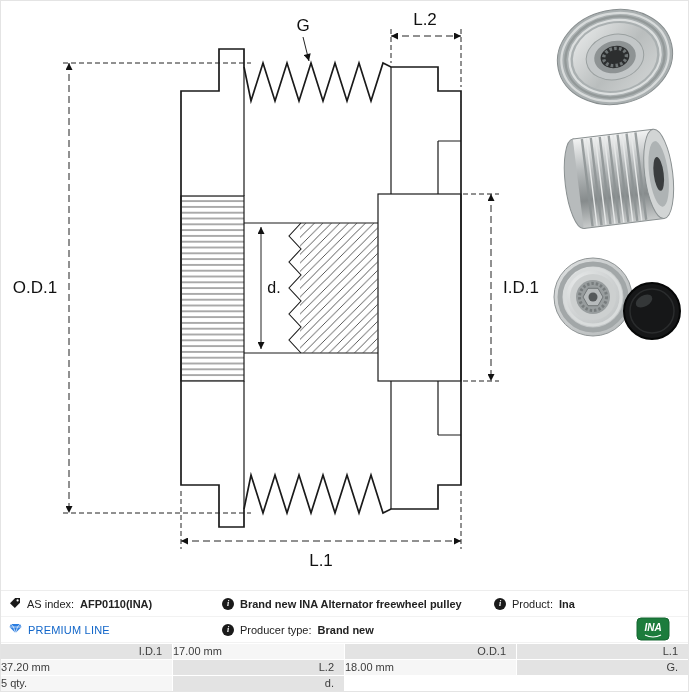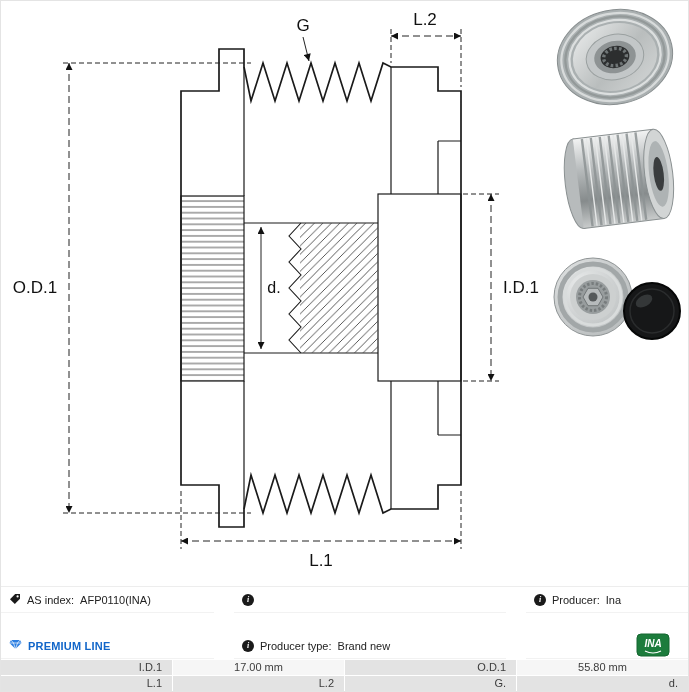--- a/index.html
+++ b/index.html
@@ -6,34 +6,34 @@
   html,body { background:#fff; }
   body { font-family:"Liberation Sans", sans-serif; }
   .screen { position:relative; width:689px; height:692px; background:#fff; border:1px solid #e4e4e4; overflow:hidden; }
 
   .drawing { position:absolute; top:0; left:0; width:548px; height:580px; }
 
   .photos { position:absolute; top:2px; right:2px; width:137px; display:flex; flex-direction:column; gap:6px; }
   .photos figure { width:137px; background:#fff; }
 
   .bottom { position:absolute; left:0; right:0; bottom:0; background:#fff; border-top:1px solid #ededed; }
-  .info-grid { display:grid; grid-template-columns:213px 272px 1fr;gap:20px; }
+  .info-grid { display:grid; grid-template-columns:213px 272px 1fr; }
   .info-cell { height:26px; display:flex; align-items:center; gap:6px; padding-left:8px;
                font-size:11px; color:#222; border-bottom:1px solid #f2f2f2; white-space:nowrap; }
-  .info-cell b { font-weight:normal; }
+  .info-cell b { font-weight:bold; }
   .i-icon { width:12px; height:12px; border-radius:50%; background:#1a1a1a; color:#fff;
             font-size:8px; font-weight:bold; font-style:italic; display:inline-flex;
             align-items:center; justify-content:center; flex:0 0 12px; font-family:"Liberation Serif", serif; }
-  .premium-text { color:#1266c9; font-weight:bold; letter-spacing:.2px; }
+  .premium-text { color:#1266c9; font-weight:normal; letter-spacing:.2px; }
   .logo-cell { justify-content:flex-end; padding-right:18px; }
 
   .spec-table { display:grid; grid-template-columns:1fr 1fr 1fr 1fr; gap:1px; background:#fff; padding-top:1px; }
   .spec-cell { height:15px; line-height:15px; font-size:11px; color:#3c3c3c; }
   .spec-label { background:#e3e3e3; text-align:right; padding-right:10px; }
-  .spec-value { background:#f6f6f6; text-align:center; }
+  .spec-value { background:#f6f6f6; text-align:left; }
 
   svg text { font-family:"Liberation Sans", sans-serif; }
 </style>
 </head>
 <body>
 
 <div class="screen">
 
   <div class="drawing">
     <svg width="548" height="580" viewBox="0 0 548 580">
@@ -182,24 +182,25 @@
           <svg width="12" height="12" viewBox="0 0 12 12">
               <path d="M1 6.2 L6.2 1 H11 V5.8 L5.8 11 Z" fill="#1a1a1a"></path>
               <circle cx="8.6" cy="3.4" r="1.1" fill="#fff"></circle>
             </svg>
         </span>
         <span>AS index:</span>
         <b>AFP0110(INA)</b>
       </div>
       <div class="info-cell">
         <span class="i-icon">i</span>
+        <b>Brand new INA Alternator freewheel pulley</b>
       </div>
       <div class="info-cell">
         <span class="i-icon">i</span>
-        <span>Producer:</span>
+        <span>Product:</span>
         <b>Ina</b>
       </div>
 
       <div class="info-cell">
         <span>
           <svg width="13" height="11" viewBox="0 0 13 11">
               <polygon points="2,1 11,1 12.5,4 6.5,10 0.5,4" fill="#2a7de1"></polygon>
               <path d="M0.5 4 H12.5 M2 1 L4.5 4 L6.5 10 M11 1 L8.5 4 L6.5 10" stroke="#fff" stroke-width="0.7" fill="none"></path>
             </svg>
         </span>
@@ -218,23 +219,25 @@
             <path d="M9 18 Q17 22 25 18" stroke="#fff" stroke-width="1.2" fill="none"></path>
           </svg>
         </span>
       </div>
     </div>
 
     <div class="spec-table">
       <div class="spec-cell spec-label">I.D.1</div>
       <div class="spec-cell spec-value">17.00 mm</div>
       <div class="spec-cell spec-label">O.D.1</div>
-      <div class="spec-cell spec-value">55.80 mm</div>
 
       <div class="spec-cell spec-label">L.1</div>
+      <div class="spec-cell spec-value">37.20 mm</div>
       <div class="spec-cell spec-label">L.2</div>
+      <div class="spec-cell spec-value">18.00 mm</div>
 
       <div class="spec-cell spec-label">G.</div>
+      <div class="spec-cell spec-value">5 qty.</div>
       <div class="spec-cell spec-label">d.</div>
     </div>
   </div>
 
 </div>
 
 </body></html>

